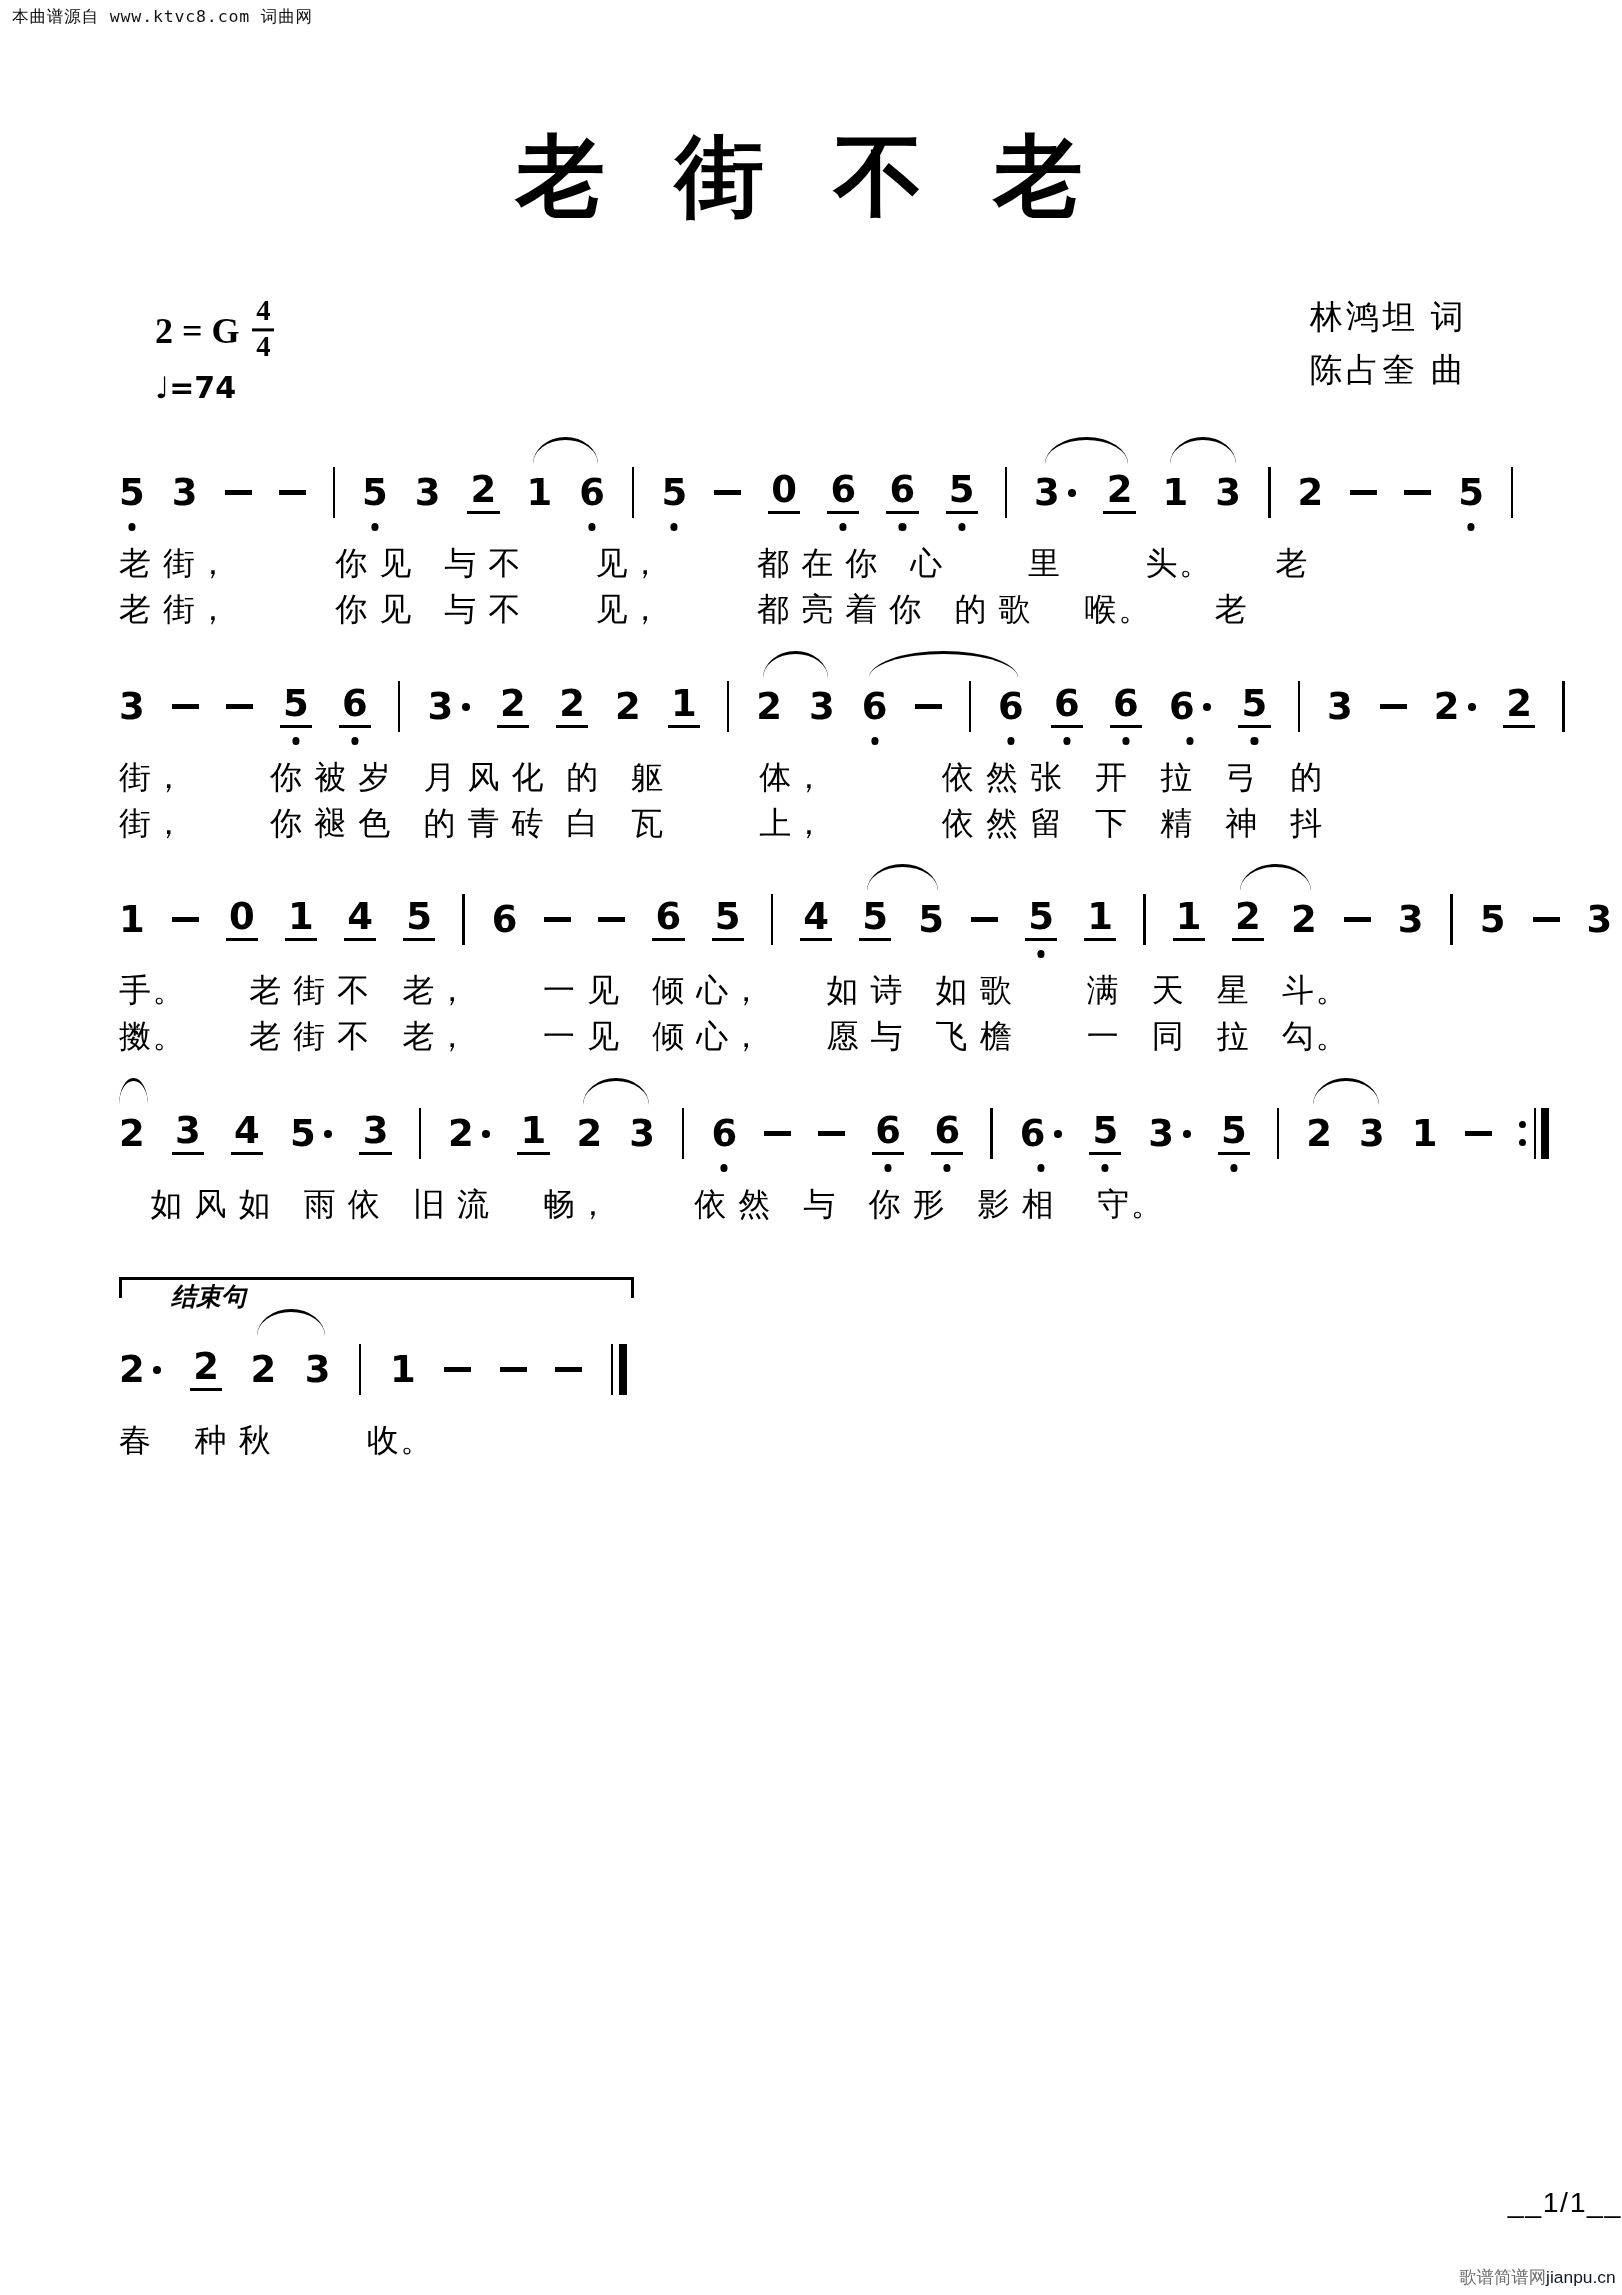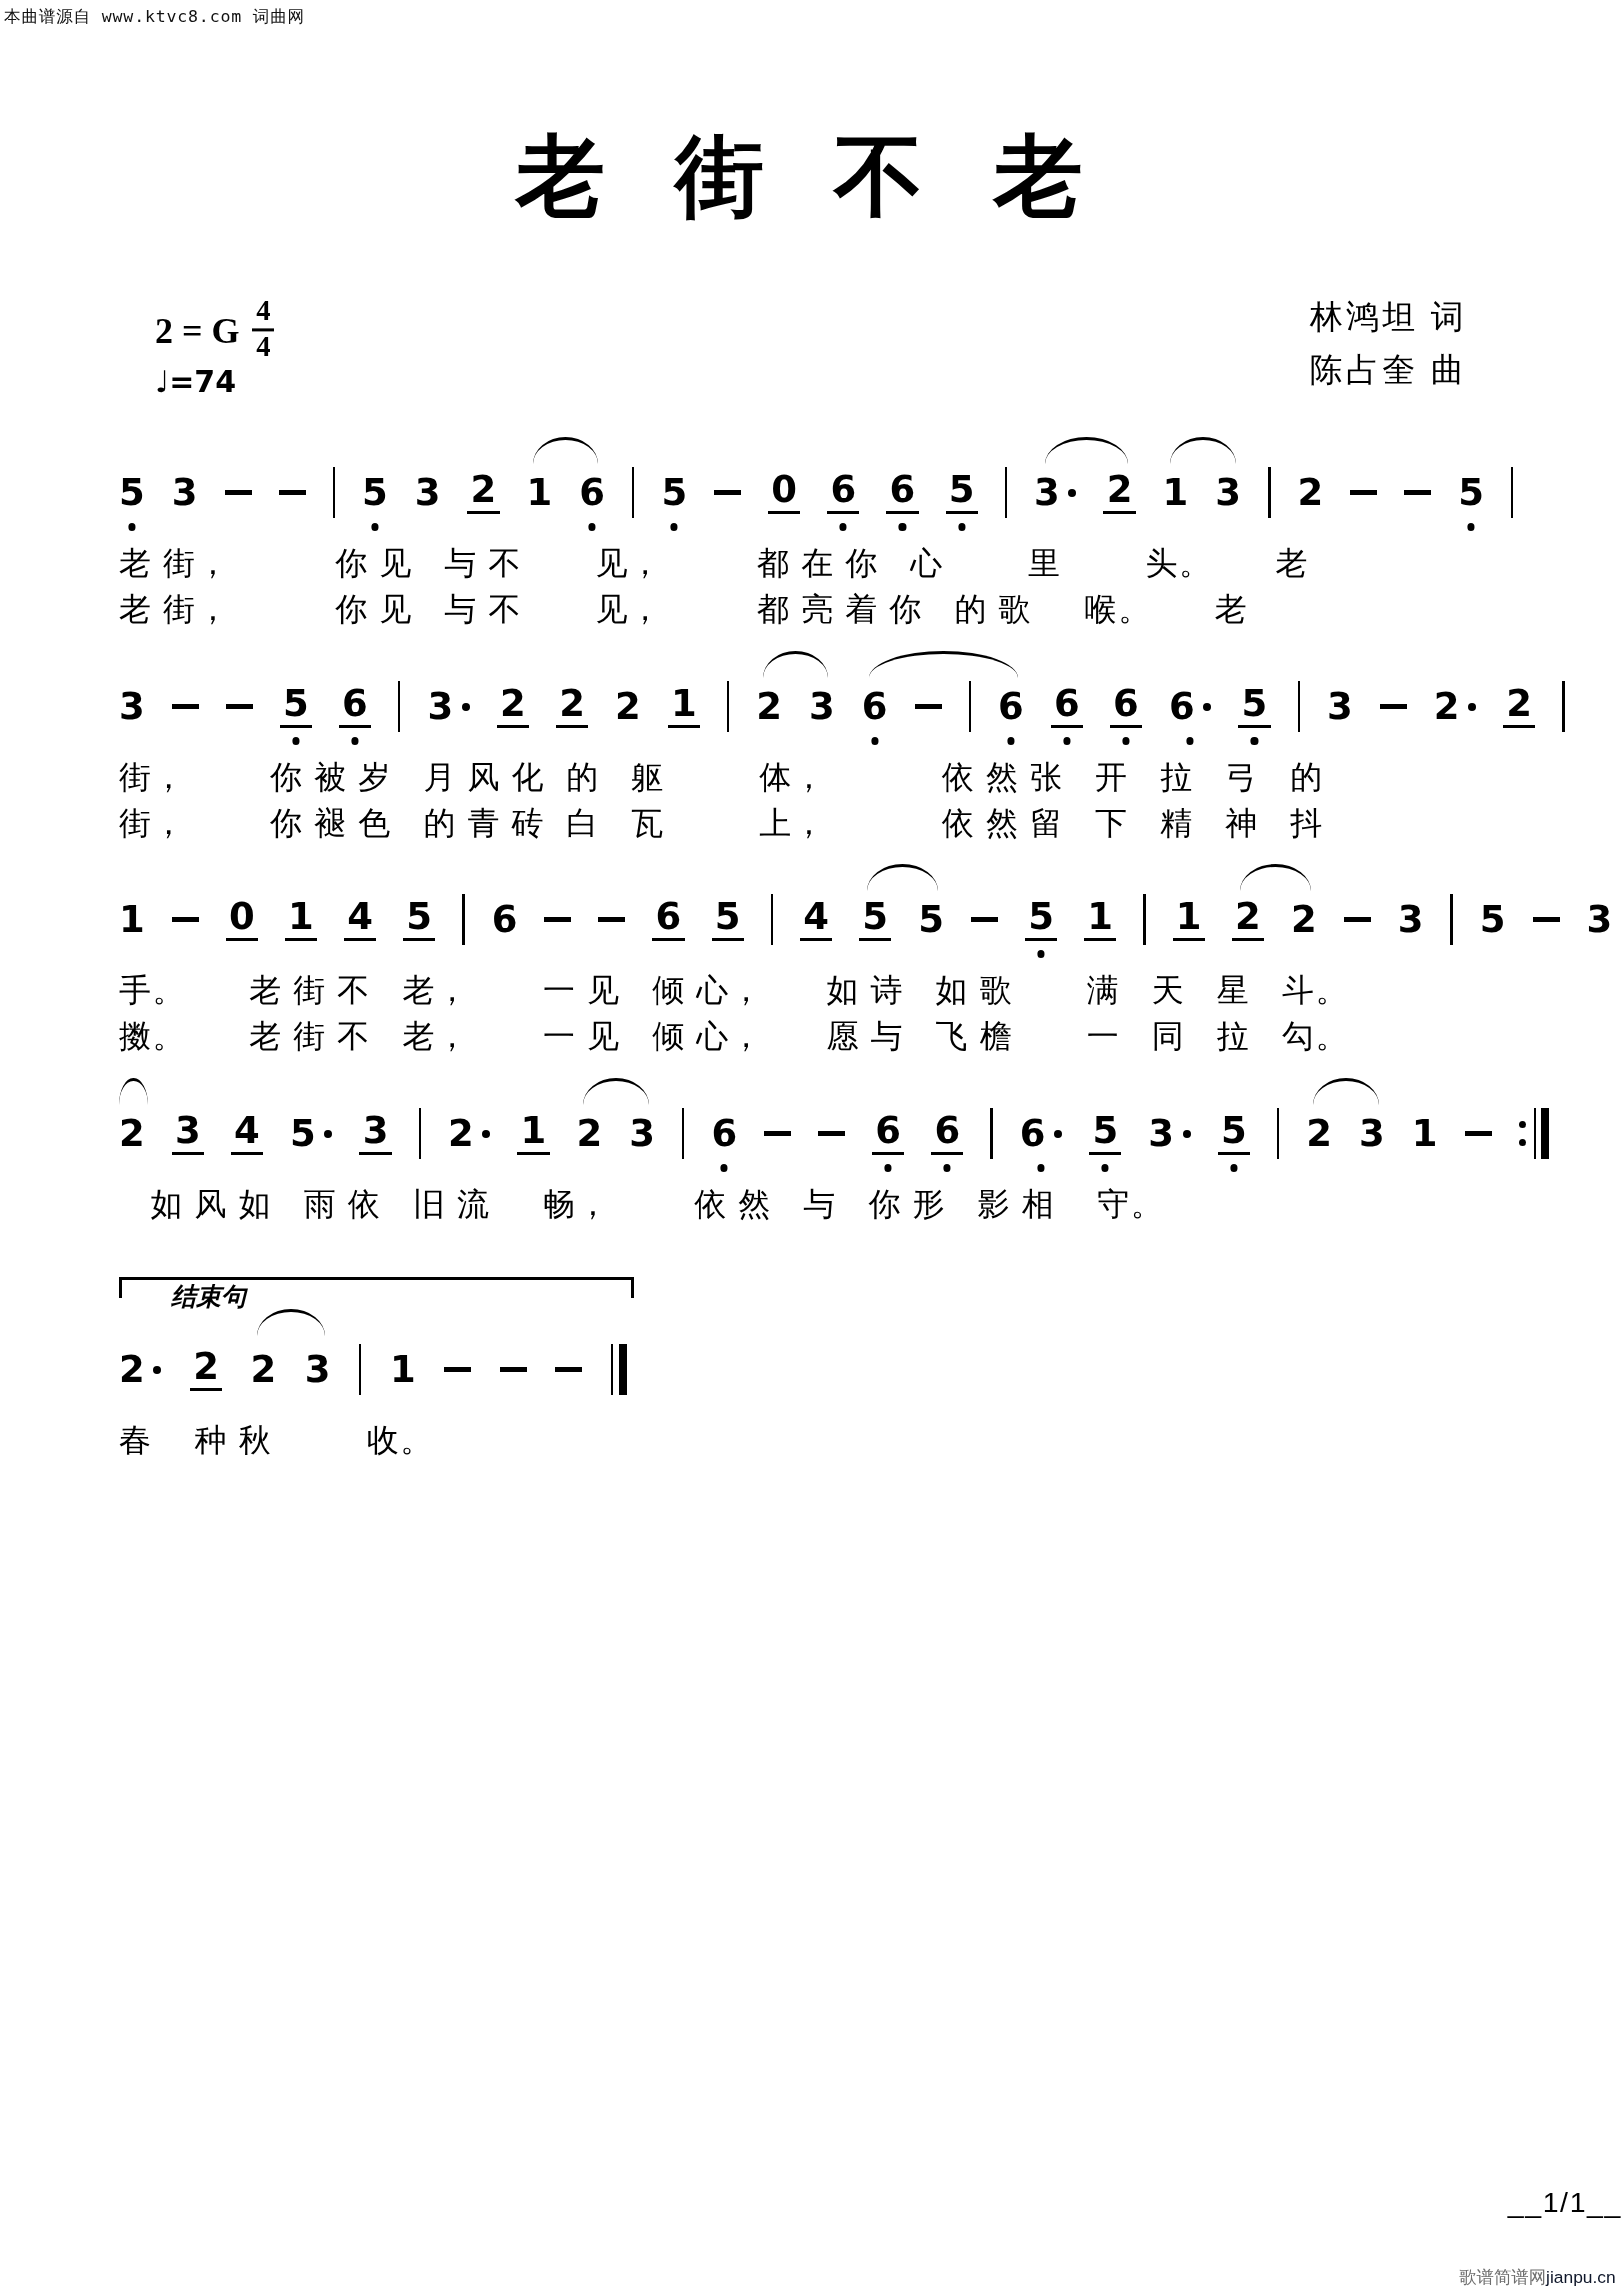--- a/index.html
+++ b/index.html
@@ -1,32 +1,32 @@
 <!DOCTYPE html>
 <html style="font-size:12.7px"><head>
 <meta charset="utf-8">
 <style>
   html,body{margin:0;padding:0;background:#ddd}
   .page{position:relative;width:1622px;height:2295px;background:#ffffff;
         font-family:"Liberation Sans",sans-serif;color:#000;overflow:hidden;margin:0 auto}
 
-  .wm-top{position:absolute;left:4px;top:6.3px;font-family:"DejaVu Sans Mono",monospace;
+  .wm-top{position:absolute;left:12px;top:6.3px;font-family:"DejaVu Sans Mono",monospace;
           font-size:16.6px;color:#111;letter-spacing:0.8px}
 
   .title{position:absolute;top:117px;left:0;right:0;margin:0;text-align:center;
          font-family:"Liberation Serif",serif;font-weight:bold;font-size:89px;letter-spacing:24px}
 
   .meta{position:absolute;left:155px;top:299px}
   .keyline{display:flex;align-items:center;font-family:"Liberation Serif",serif;
            font-weight:bold;font-size:36px;line-height:1}
   .frac{display:inline-flex;flex-direction:column;align-items:center;font-size:28.5px;
         line-height:1;margin-left:12.7px;transform:translateY(-1.6px)}
   .frac .ft{border-bottom:3.2px solid #000;padding:0 4px 2.4px}
   .frac .fb{padding-top:2.4px}
-  .tempoline{margin-top:0;font-family:"DejaVu Sans",sans-serif;font-weight:bold;font-size:30px}
+  .tempoline{margin-top:6px;font-family:"DejaVu Sans",sans-serif;font-weight:bold;font-size:30px}
 
   .credits{position:absolute;right:155px;top:291px;font-size:33px;line-height:1.6;letter-spacing:3.2px}
 
   .system{position:absolute;left:119px;width:1396px}
   .noterow{position:relative;display:flex;align-items:center;gap:27px;
            padding:35px 0 22px;font-family:"DejaVu Sans",sans-serif;font-weight:bold}
   .note{position:relative;display:inline-flex;align-items:center;height:49px}
   .digit{font-size:37px;line-height:1;display:inline-block}
   .u1{padding:0 3.2px 2.4px;border-bottom:3.2px solid #000}
   .lowdot{position:absolute;left:50%;transform:translateX(-50%);bottom:-13.5px;

